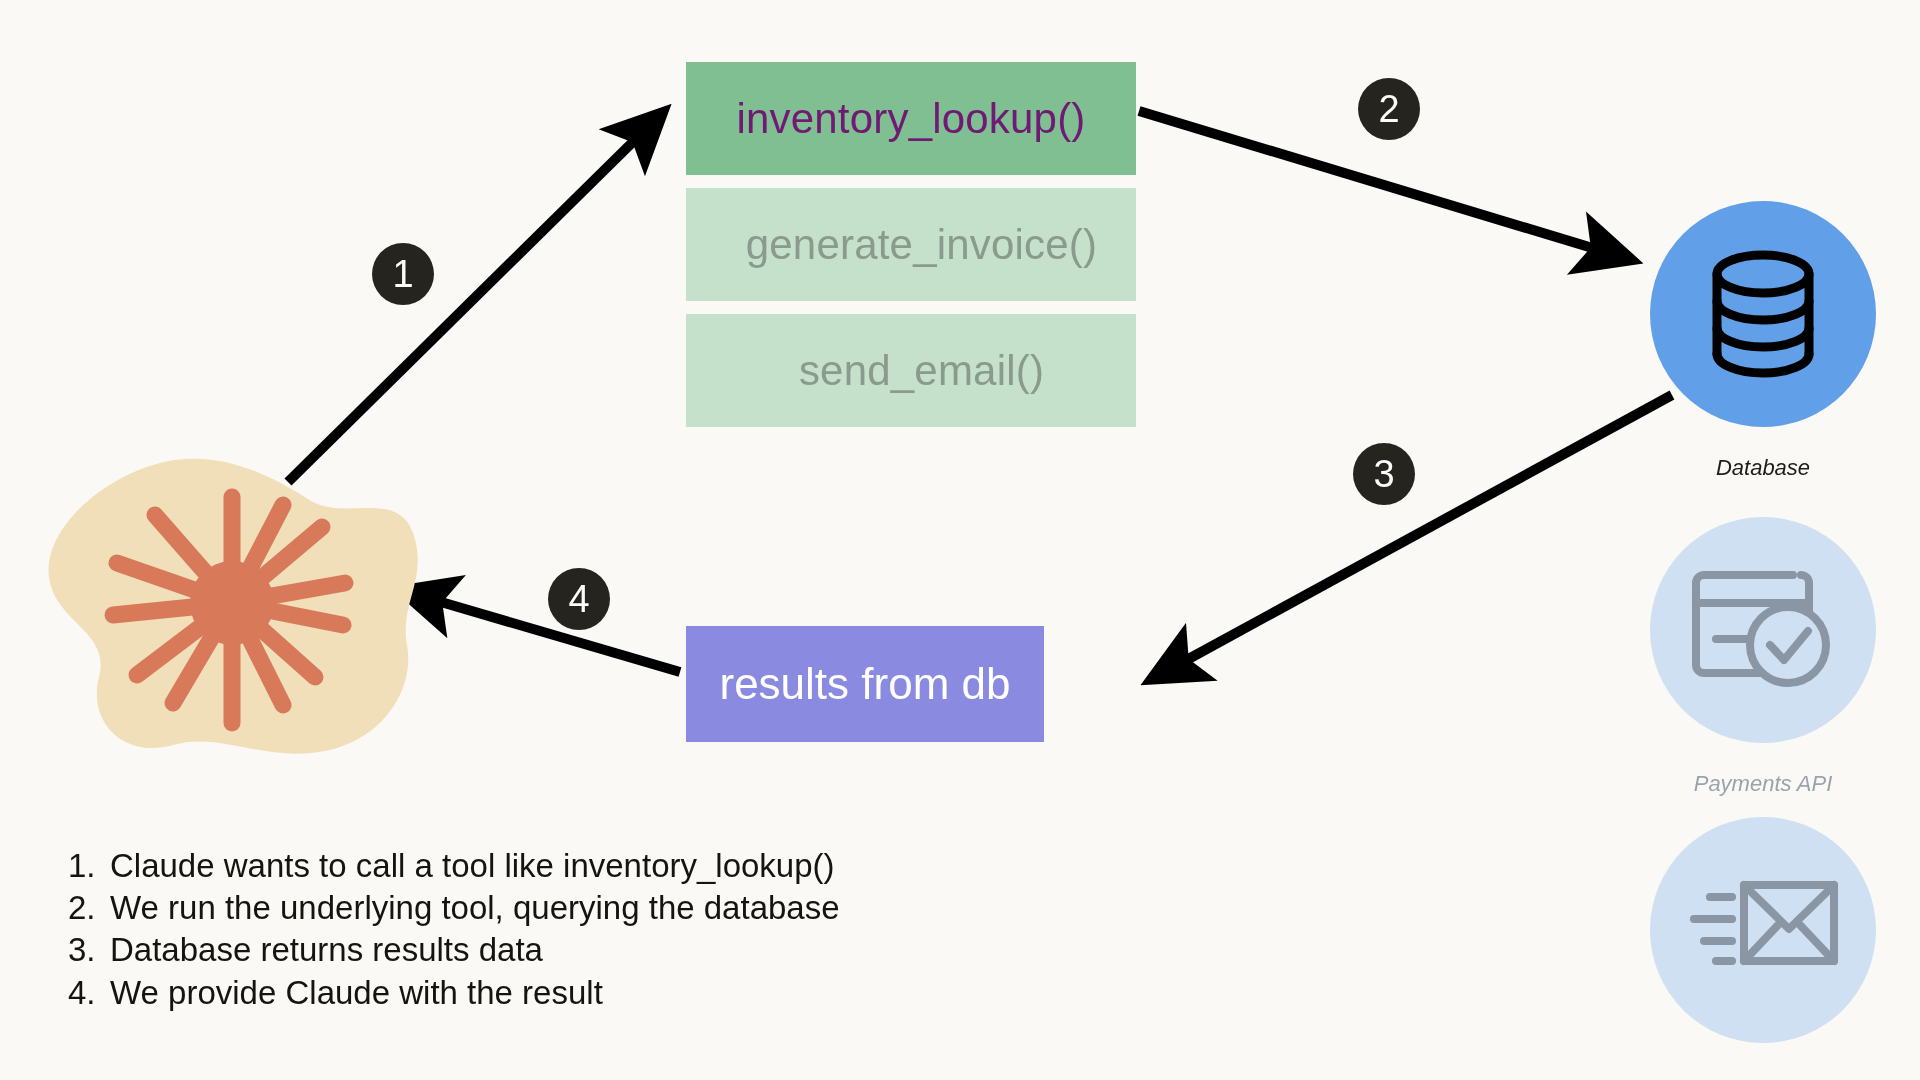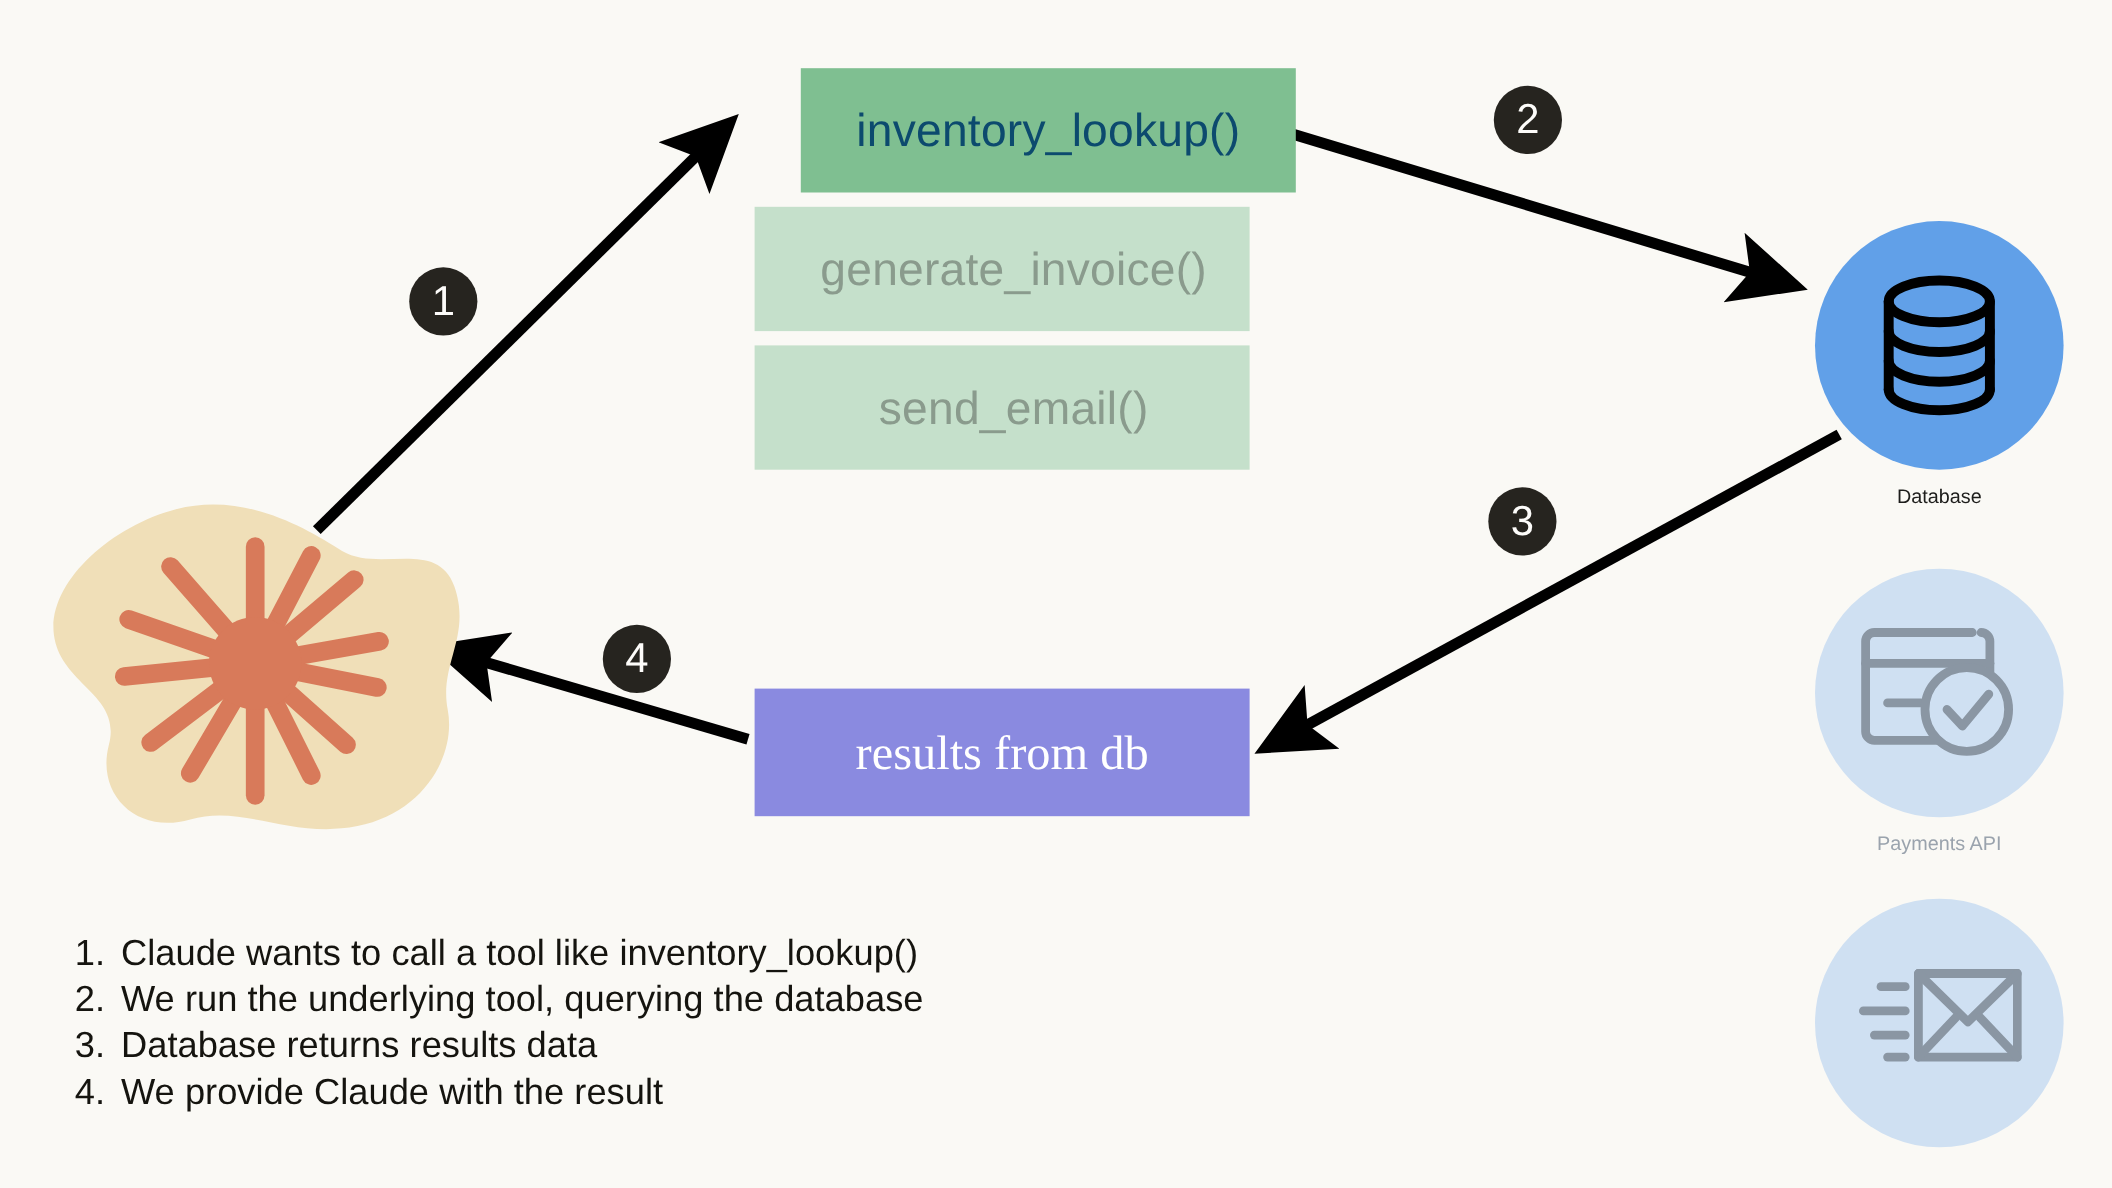--- a/index.html
+++ b/index.html
@@ -22,45 +22,43 @@
     position: absolute;
     display: flex;
     align-items: center;
     justify-content: center;
     font-size: 42px;
     letter-spacing: 0.2px;
     white-space: nowrap;
   }
   .tool-box.active {
     background: #7fbf91;
-    color: #0c4a6e;
-    margin-left: 42px;
+    color: #701a75;
   }
   .tool-box.inactive {
     background: #c5e0cb;
     color: #8a9b8d;
     padding-left: 21px;
   }
   #tool-0 { left: 686px; top: 62px;  width: 450px; height: 113px; }
   #tool-1 { left: 686px; top: 188px; width: 450px; height: 113px; }
   #tool-2 { left: 686px; top: 314px; width: 450px; height: 113px; }
 
   
   #results-box {
     position: absolute;
     left: 686px; top: 626px;
-    width: 450px; height: 116px;
+    width: 358px; height: 116px;
     background: #8a8ae0;
     color: #ffffff;
     display: flex;
     align-items: center;
     justify-content: center;
     font-size: 44px;
     white-space: nowrap;
-    font-family: Liberation Serif, serif;
   }
 
   
   .step-badge {
     position: absolute;
     width: 62px; height: 62px;
     border-radius: 50%;
     background: #26241f;
     color: #fdfcfa;
     display: flex;
@@ -85,22 +83,23 @@
   .service-disc {
     width: 226px; height: 226px;
     border-radius: 50%;
     display: flex;
     align-items: center;
     justify-content: center;
   }
   .service-disc.primary  { background: #61a0e8; }
   .service-disc.muted    { background: #cfe0f2; }
   .service-label {
-    margin-top: 14px;
-    font-size: 18px;
+    margin-top: 28px;
+    font-size: 22px;
+    font-style: italic;
   }
   .service-label.primary { color: #1d1d1b; }
   .service-label.muted   { color: #9aa3ad; }
 
   #node-database { left: 1650px; top: 201px; }
   #node-payments { left: 1650px; top: 517px; text-align: right; }
   #node-email    { left: 1650px; top: 817px; gap: 44px; }
 
   
   #claude-node {

